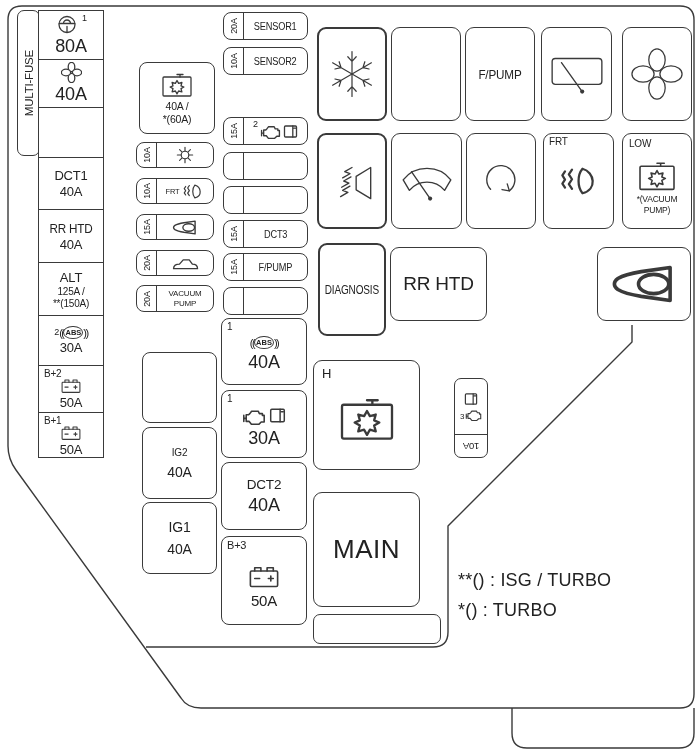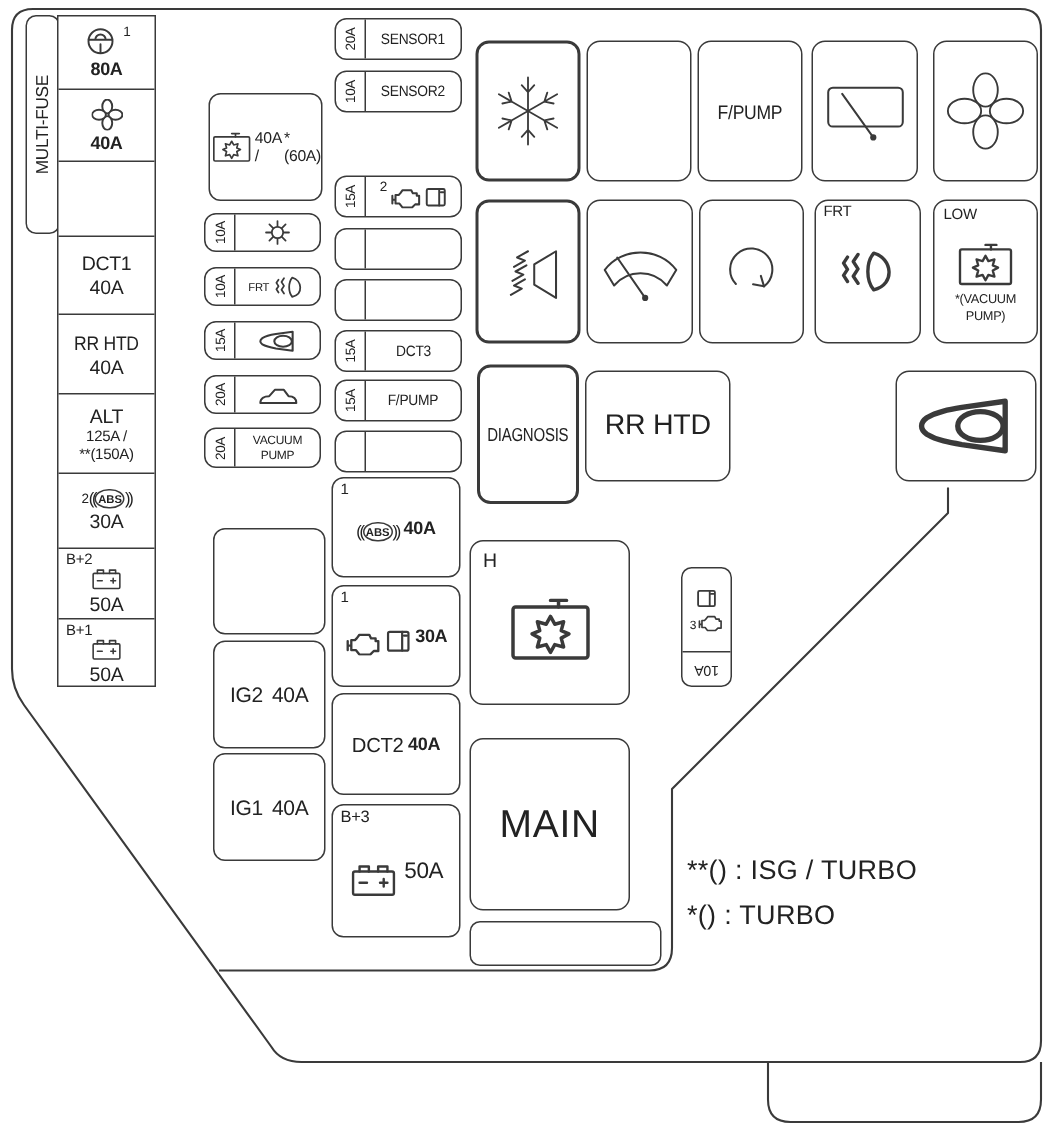--- a/index.html
+++ b/index.html
@@ -13,23 +13,23 @@
   .box{position:absolute;border:1.2px solid var(--ln);border-radius:8px;background:#fff;box-sizing:border-box;}
   .bold{border-width:2px;}
   .fuse{display:flex;align-items:stretch;}
   .ampcell{width:19px;border-right:1.2px solid var(--ln);display:flex;align-items:center;justify-content:center;flex:none;}
   .ampv{transform:rotate(-90deg);font-size:9px;white-space:nowrap;}
   .fbody{flex:1;display:flex;align-items:center;justify-content:center;gap:3px;min-width:0;}
   .lab10{font-size:10px;white-space:nowrap;display:inline-block;transform:scaleX(.92);}
   .lab8{font-size:8px;line-height:1.15;text-align:center;}
   .sup{font-size:9px;line-height:1;}
   .suptl{position:absolute;left:5px;top:3px;font-size:10px;line-height:1;}
-  .colstack{display:flex;flex-direction:row;align-items:center;justify-content:center;gap:2px;}
+  .colstack{display:flex;flex-direction:column;align-items:center;justify-content:center;gap:2px;text-align:center;}
   .amp13{font-size:13px;}
-  .amp14{font-size:12px;font-weight:bold;}
+  .amp14{font-size:18px;}
   .lbl13{font-size:13px;}
   .c1col{position:absolute;left:38px;top:10px;width:66px;height:448px;border:1.2px solid var(--ln);box-sizing:border-box;background:#fff;}
   .c1cell{position:relative;border-bottom:1.2px solid var(--ln);box-sizing:border-box;display:flex;flex-direction:column;align-items:center;justify-content:center;gap:1px;}
   .c1cell:last-child{border-bottom:none;}
   .mf{display:flex;align-items:center;justify-content:center;border-radius:7px;}
   .vtext{writing-mode:vertical-rl;transform:rotate(180deg);font-size:11.5px;white-space:nowrap;}
   .cornerlab{position:absolute;left:5px;top:3px;font-size:10px;line-height:1;}
   .absc{border:1.1px solid var(--ln);border-radius:50%;font-size:7.5px;font-weight:600;padding:2px 1px;line-height:1;letter-spacing:0;}
   .pp{font-size:11px;letter-spacing:-1.5px;}
   .abswrap{display:flex;align-items:center;gap:0px;}
@@ -188,21 +188,21 @@
       <div class="lab8">
         <div>VACUUM</div>
         <div>PUMP</div>
       </div>
     </div>
   </div>
 
   <div class="box" style="left:142px;top:352px;width:75px;height:71px"></div>
 
   <div class="box colstack" style="left:142px;top:427px;width:75px;height:72px;gap:6px">
-    <span style="font-size:14px">IG2</span>
+    <span style="font-size:10px">IG2</span>
     <span style="font-size:14px">40A</span>
   </div>
   <div class="box colstack" style="left:142px;top:502px;width:75px;height:72px;gap:6px">
     <span style="font-size:14px">IG1</span>
     <span style="font-size:14px">40A</span>
   </div>
 
   <div class="box fuse" style="left:223px;top:12px;width:85px;height:28px">
     <div class="ampcell">
         <span class="ampv">20A</span>

